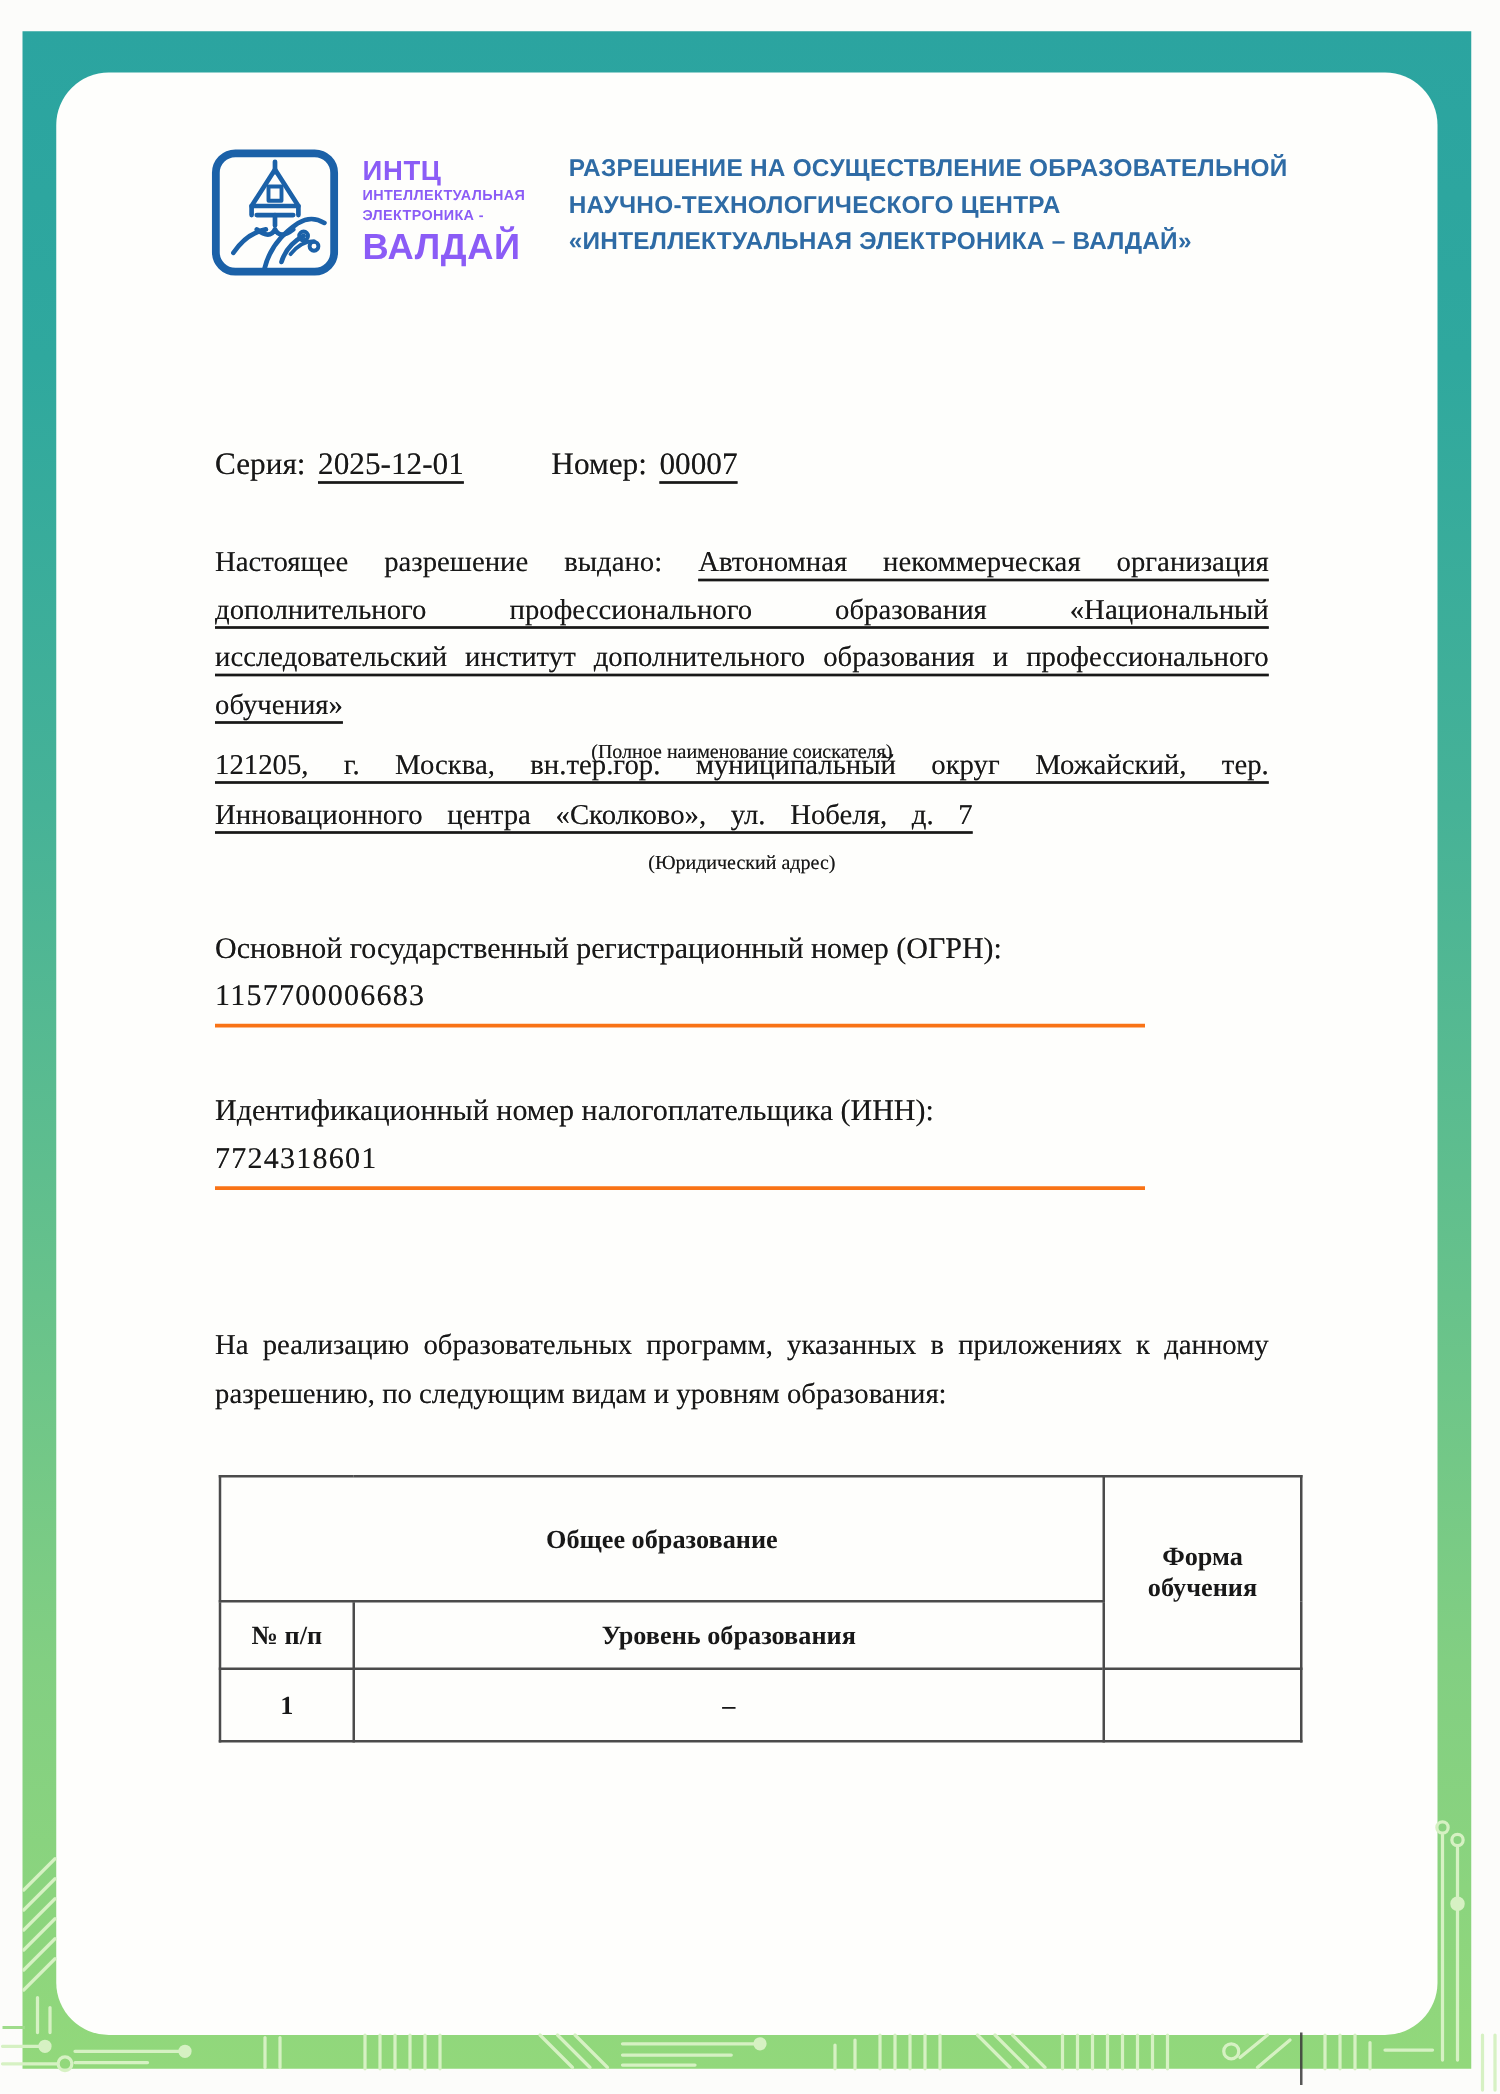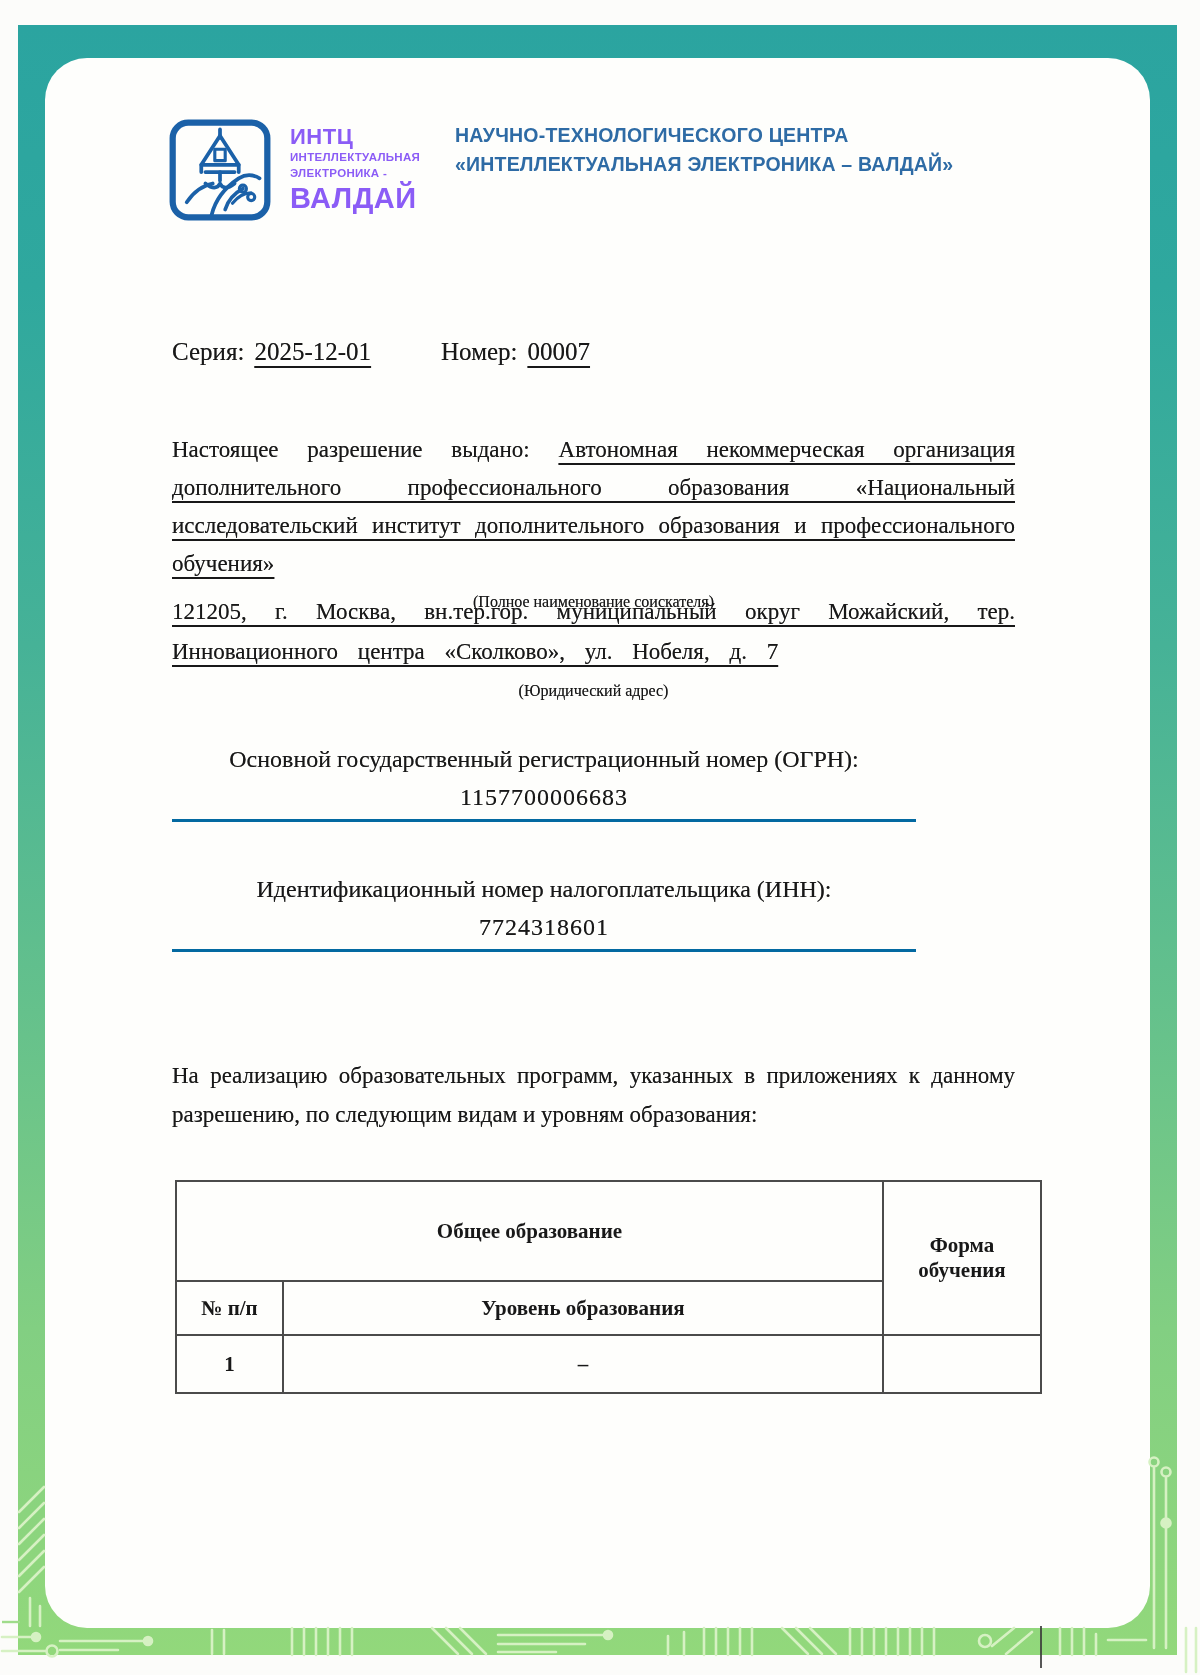--- a/index.html
+++ b/index.html
@@ -25,30 +25,30 @@
   .logo-sub{font-size:11.5px;font-weight:bold;margin-top:4px;letter-spacing:.3px;}
   .logo-name{font-size:29px;font-weight:bold;margin-top:5px;letter-spacing:.5px;}
   
   .header-title{
     position:absolute;left:455px;top:121px;width:575px;
     color:#2e6ba5;font-family:"Liberation Sans",sans-serif;
     font-size:19.5px;font-weight:600;line-height:29px;letter-spacing:.2px;
   }
   
   .txt{text-shadow:0 0 .5px rgba(20,20,20,.6);}
-  .serial-row{position:absolute;left:172px;top:338px;font-size:25px;display:flex;align-items:center;}
+  .serial-row{position:absolute;left:172px;top:358px;font-size:25px;display:flex;align-items:center;}
   .serial-row .val{margin-left:10px;text-decoration:underline;}
   .num-group{margin-left:70px;display:flex;align-items:baseline;}
   .u{text-decoration:underline;text-underline-offset:6px;text-decoration-thickness:2px;}
   .issued{position:absolute;left:172px;top:431px;width:843px;font-size:23px;line-height:38px;text-align:justify;}
   .caption{position:absolute;left:172px;width:843px;text-align:center;font-size:16px;}
   .cap1{top:560px;margin-top:33px;}
   .cap2{top:682px;}
   .address{position:absolute;left:172px;top:592px;width:843px;font-size:23px;line-height:40px;text-align:justify;word-spacing:14px;}
-  .regblock{position:absolute;left:172px;width:744px;text-align:center;border-bottom:3px solid #0369a1;padding-bottom:8px;}
+  .regblock{position:absolute;left:172px;width:744px;border-bottom:3px solid #f97316;padding-bottom:8px;}
   .regblock .lbl{font-size:24px;line-height:34px;}
   .regblock .valnum{font-size:24px;margin-top:8px;letter-spacing:1px;}
   .ogrn{top:742px;}
   .inn{top:872px;}
   .programs{position:absolute;left:172px;top:1056px;width:843px;font-size:23px;line-height:39px;text-align:justify;}
   
   .lic-table{position:absolute;left:175px;top:1180px;border-collapse:collapse;table-layout:fixed;}
   .lic-table td{border:2px solid #4b4b4b;text-align:center;vertical-align:middle;
     font-size:21px;font-weight:bold;padding:0;}
   .r1{height:100px;} .r2{height:54px;} .r3{height:58px;}
@@ -121,20 +121,21 @@
 </svg>
 
 <div class="logo-text">
   <div class="logo-abbr">ИНТЦ</div>
   <div class="logo-sub">ИНТЕЛЛЕКТУАЛЬНАЯ</div>
   <div class="logo-sub">ЭЛЕКТРОНИКА -</div>
   <div class="logo-name">ВАЛДАЙ</div>
 </div>
 
 <div class="header-title">
+  <div>РАЗРЕШЕНИЕ НА ОСУЩЕСТВЛЕНИЕ ОБРАЗОВАТЕЛЬНОЙ</div>
   <div>НАУЧНО-ТЕХНОЛОГИЧЕСКОГО ЦЕНТРА</div>
   <div>«ИНТЕЛЛЕКТУАЛЬНАЯ ЭЛЕКТРОНИКА – ВАЛДАЙ»</div>
 </div>
 
 <div class="serial-row txt">
   <span>Серия:</span>
   <span class="val u">2025-12-01</span>
   <span class="num-group">
     <span>Номер:</span>
     <span class="val u">00007</span>

